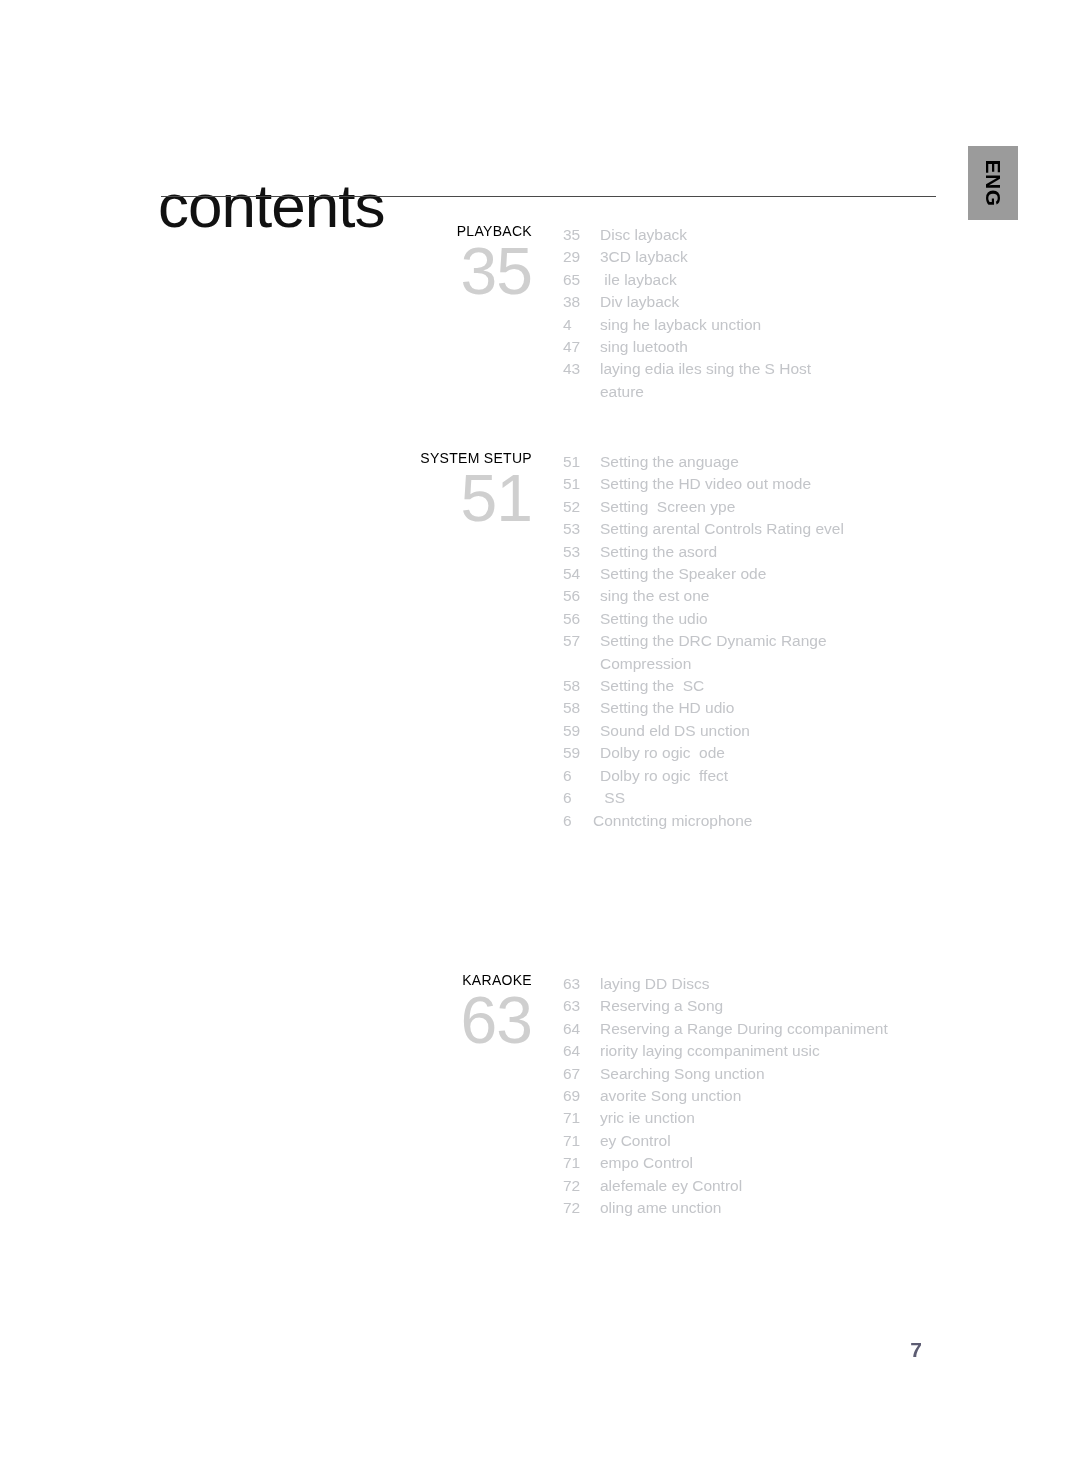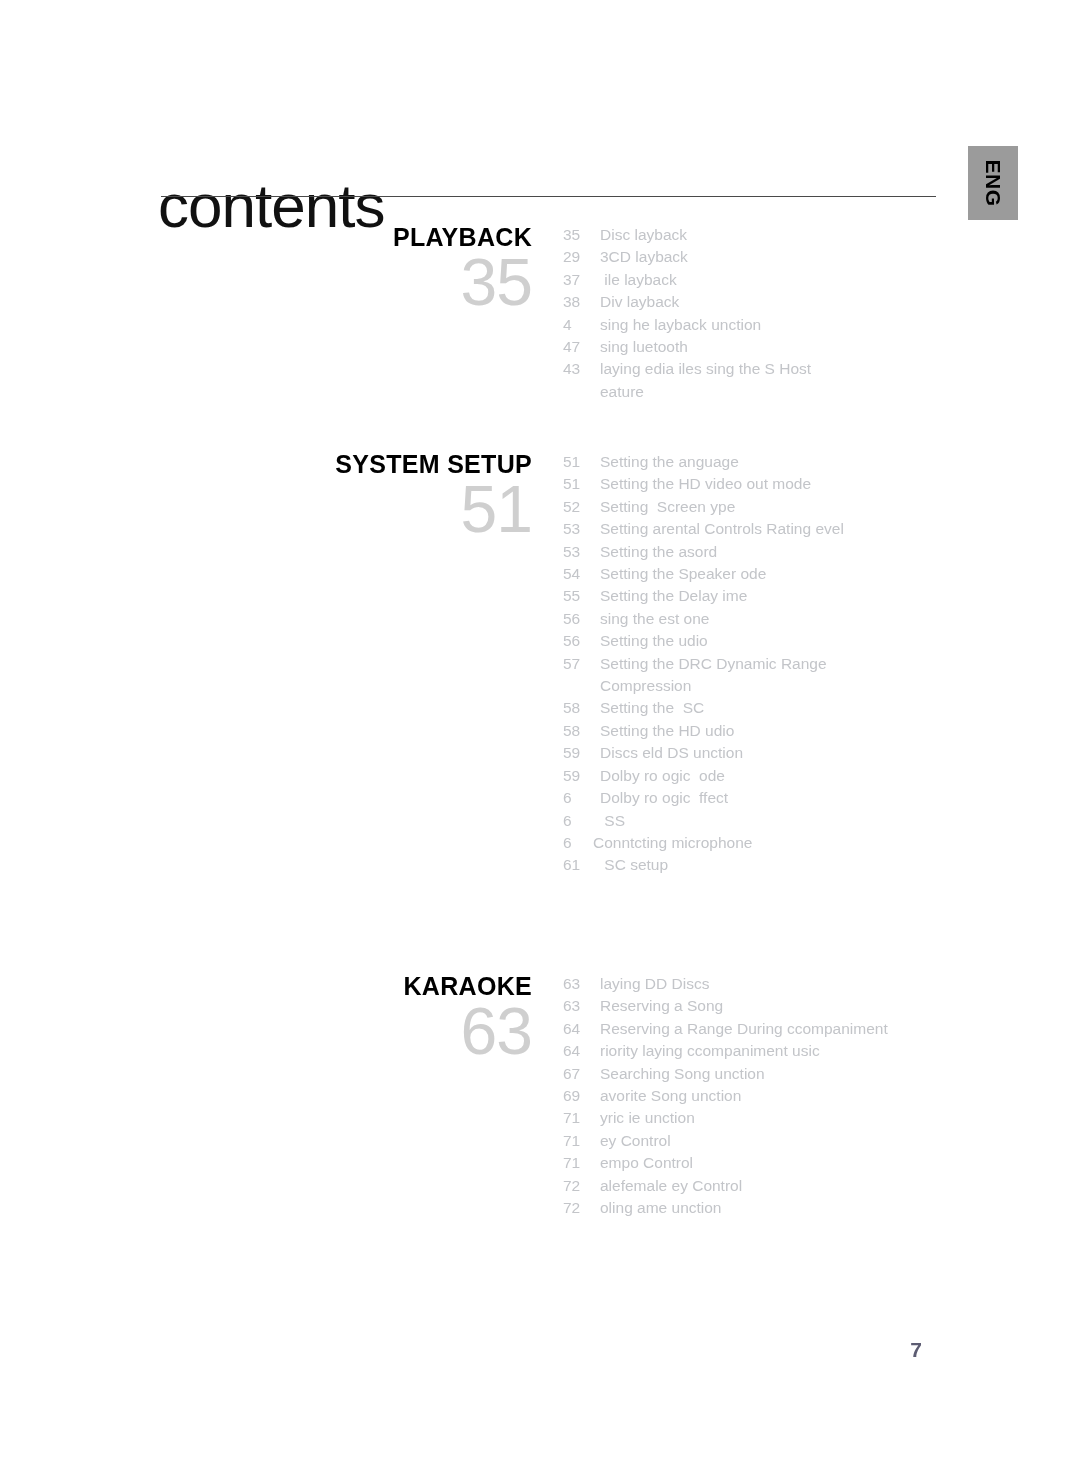--- a/index.html
+++ b/index.html
@@ -76,22 +76,22 @@
     left: 0;
     width: 1080px;
   }
   .section-head {
     position: absolute;
     left: 332px;
     width: 200px;
     text-align: right;
   }
   .section-label {
-    font-size: 25px;
-    font-weight: 700;
+    font-size: 14px;
+    font-weight: 400;
     color: #000000;
     letter-spacing: 0.3px;
     line-height: 1.05;
     white-space: nowrap;
   }
   .section-number {
     font-size: 66px;
     font-weight: 300;
     color: #cfcfcf;
     line-height: 0.92;
@@ -161,21 +161,21 @@
         <div class="entries">
           <div class="entry">
             <span class="entry-page">35</span>
             <span class="entry-title">Disc layback</span>
           </div>
           <div class="entry">
             <span class="entry-page">29</span>
             <span class="entry-title">3CD layback</span>
           </div>
           <div class="entry">
-            <span class="entry-page">37</span>
+            <span class="entry-page">65</span>
             <span class="entry-title"> ile layback</span>
           </div>
           <div class="entry">
             <span class="entry-page">38</span>
             <span class="entry-title">Div layback</span>
           </div>
           <div class="entry">
             <span class="entry-page">4</span>
             <span class="entry-title">sing he layback unction</span>
           </div>
@@ -214,24 +214,20 @@
           </div>
           <div class="entry">
             <span class="entry-page">53</span>
             <span class="entry-title">Setting the asord</span>
           </div>
           <div class="entry">
             <span class="entry-page">54</span>
             <span class="entry-title">Setting the Speaker ode</span>
           </div>
           <div class="entry">
-            <span class="entry-page">55</span>
-            <span class="entry-title">Setting the Delay ime</span>
-          </div>
-          <div class="entry">
             <span class="entry-page">56</span>
             <span class="entry-title">sing the est one</span>
           </div>
           <div class="entry">
             <span class="entry-page">56</span>
             <span class="entry-title">Setting the udio</span>
           </div>
           <div class="entry">
             <span class="entry-page">57</span>
             <span class="entry-title">Setting the DRC Dynamic Range
@@ -240,41 +236,37 @@
           <div class="entry">
             <span class="entry-page">58</span>
             <span class="entry-title">Setting the  SC</span>
           </div>
           <div class="entry">
             <span class="entry-page">58</span>
             <span class="entry-title">Setting the HD udio</span>
           </div>
           <div class="entry">
             <span class="entry-page">59</span>
-            <span class="entry-title">Discs eld DS unction</span>
+            <span class="entry-title">Sound eld DS unction</span>
           </div>
           <div class="entry">
             <span class="entry-page">59</span>
             <span class="entry-title">Dolby ro ogic  ode</span>
           </div>
           <div class="entry">
             <span class="entry-page">6</span>
             <span class="entry-title">Dolby ro ogic  ffect</span>
           </div>
           <div class="entry">
             <span class="entry-page">6</span>
             <span class="entry-title"> SS</span>
           </div>
           <div class="entry tight">
             <span class="entry-page">6</span>
             <span class="entry-title">Conntcting microphone</span>
-          </div>
-          <div class="entry">
-            <span class="entry-page">61</span>
-            <span class="entry-title"> SC setup</span>
           </div>
         </div>
       </div>
       <div class="section" style="top: 973px;">
         <div class="section-head">
           <div class="section-label">KARAOKE</div>
           <div class="section-number">63</div>
         </div>
         <div class="entries">
           <div class="entry">

